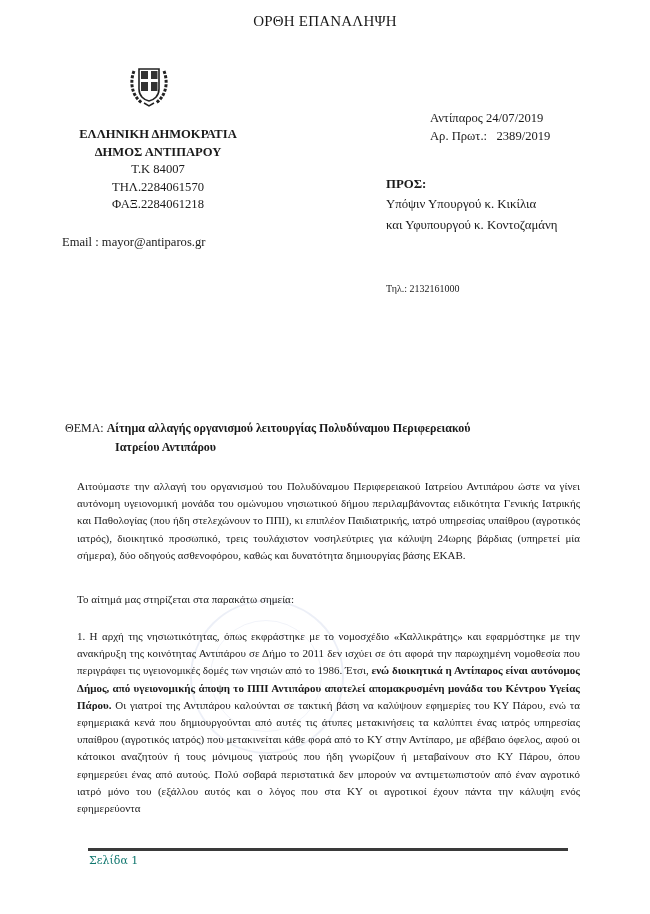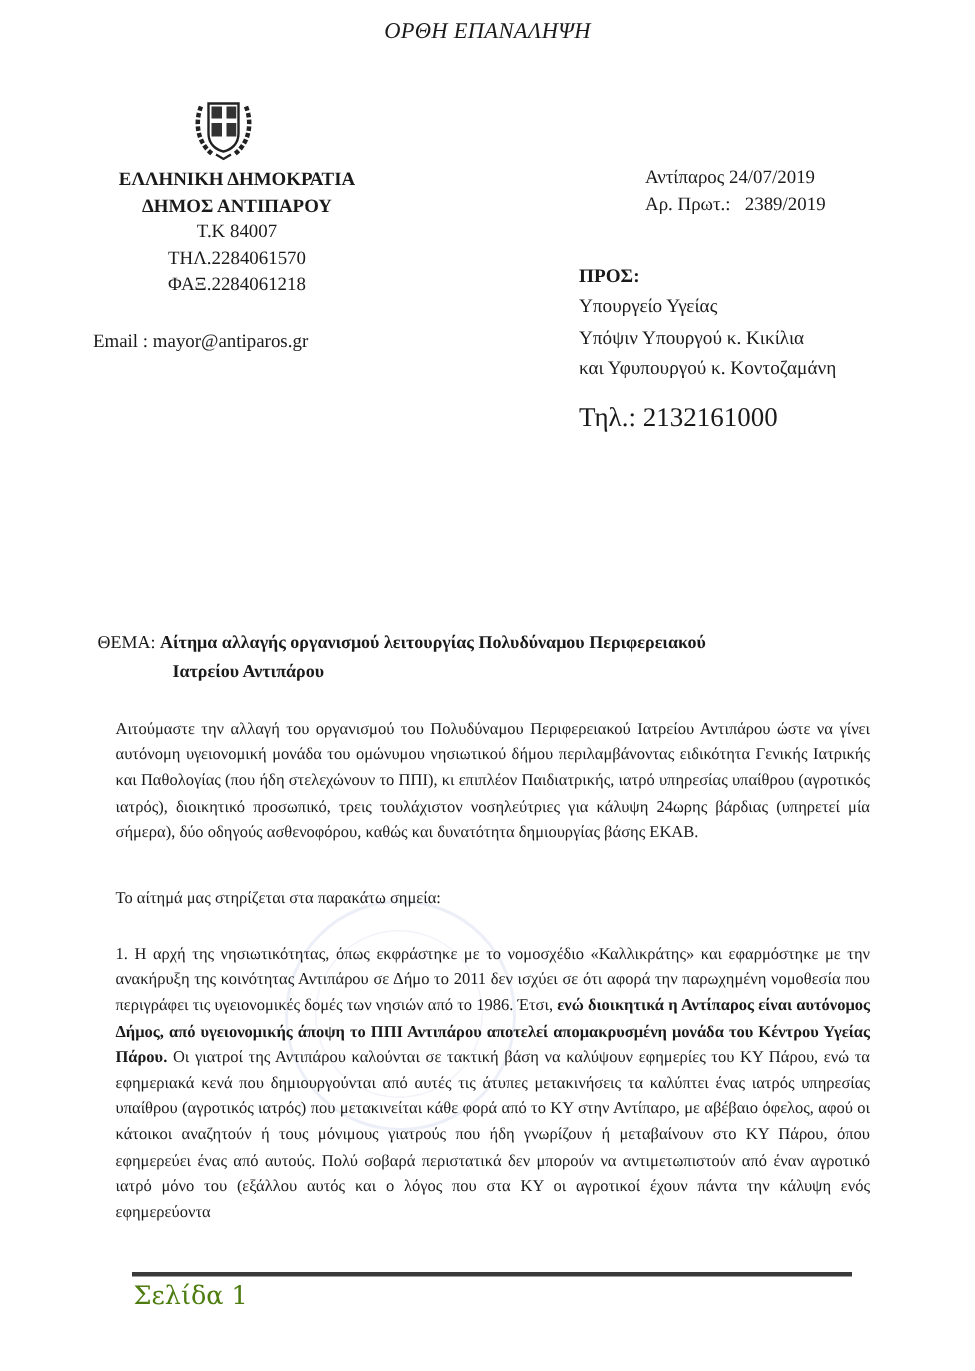--- a/index.html
+++ b/index.html
@@ -1,38 +1,38 @@
 <!DOCTYPE html>
 <html><head>
   <meta charset="utf-8">
   <style>
     html, body { margin: 0; padding: 0; background: #ffffff; }
     body { width: 650px; height: 914px; position: relative; overflow: hidden;
            font-family: "Liberation Serif", serif; color: #1a1a1a; }
     .abs { position: absolute; }
-    .title { left: 0; width: 650px; top: 13px; text-align: center; font-style: italic;
+    .title { left: 0; width: 650px; top: 13px; text-align: center; 
              font-size: 15px; letter-spacing: 0.2px; }
     .logo { left: 128px; top: 63px; width: 42px; height: 44px; }
-    .sender { left: 60px; top: 111px; width: 196px; text-align: center; font-size: 12.6px; line-height: 17.6px; }
+    .sender { left: 60px; top: 126px; width: 196px; text-align: center; font-size: 12.6px; line-height: 17.6px; }
     .sender .b { font-weight: bold; }
     .sender .email { text-align: left; padding-left: 2px; margin-top: 20px; }
     .dateblock { left: 430px; top: 110px; font-size: 12.6px; line-height: 17.5px; }
     .recipient { left: 386px; top: 157px; font-size: 12.8px; line-height: 20.3px; margin-top: 17px; }
     .recipient .b { font-weight: bold; }
-    .tel { left: 386px; top: 268px; font-size: 18px; }
+    .tel { left: 386px; top: 283px; font-size: 10px; }
     .subject { left: 65px; top: 419px; font-size: 12px; line-height: 19px; width: 500px; }
     .subject .b { font-weight: bold; }
     .subject .line2 { padding-left: 50px; }
     .para { left: 77px; width: 503px; font-size: 11px; line-height: 17.2px; text-align: justify; }
     .p1 { top: 478px; }
     .p2 { top: 591px; }
     .p3 { top: 628px; }
     .para b { font-weight: bold; }
     .footer-rule { left: 88px; top: 848px; width: 480px; height: 3px; background: #3a3a3a; }
-    .footer { left: 89px; top: 854px; font-family: "DejaVu Serif", serif; font-size: 17px; color: #4d7c0f; }
+    .footer { left: 89px; top: 854px; font-family: "DejaVu Serif", serif; font-size: 11px; color: #0f766e; }
     .stamp { left: 190px; top: 600px; width: 150px; height: 150px; border-radius: 50%;
              border: 2px solid rgba(120,140,200,0.14); }
     .stamp-inner { left: 210px; top: 620px; width: 110px; height: 110px; border-radius: 50%;
              border: 1px solid rgba(120,140,200,0.10); }
     .j-last { text-align-last: left; }
   </style>
 </head>
 <body>
 
 <div class="abs stamp"></div>
@@ -63,21 +63,20 @@
 
 <div class="abs dateblock">
   <div>Αντίπαρος 24/07/2019</div>
   <div>
     <span>Αρ. Πρωτ.:</span>&nbsp;&nbsp;&nbsp;<span>2389/2019</span>
   </div>
 </div>
 
 <div class="abs recipient">
   <div class="b">ΠΡΟΣ:</div>
-  <div>Υπουργείο Υγείας</div>
   <div>Υπόψιν Υπουργού κ. Κικίλια</div>
   <div>και Υφυπουργού κ. Κοντοζαμάνη</div>
 </div>
 
 <div class="abs tel">Τηλ.: 2132161000</div>
 
 <div class="abs subject">
   <div><span>ΘΕΜΑ:</span> <span class="b">Αίτημα αλλαγής οργανισμού λειτουργίας Πολυδύναμου Περιφερειακού</span></div>
   <div class="line2 b">Ιατρείου Αντιπάρου</div>
 </div>

